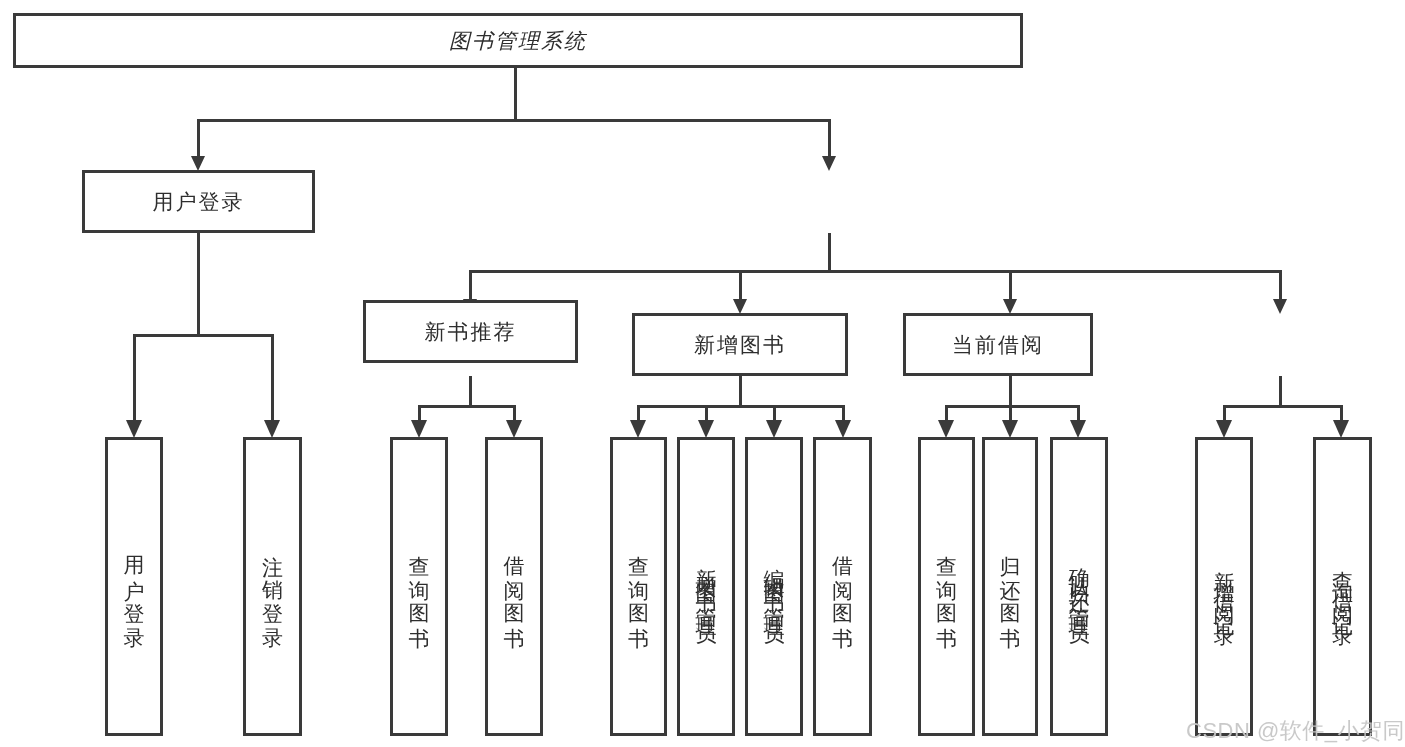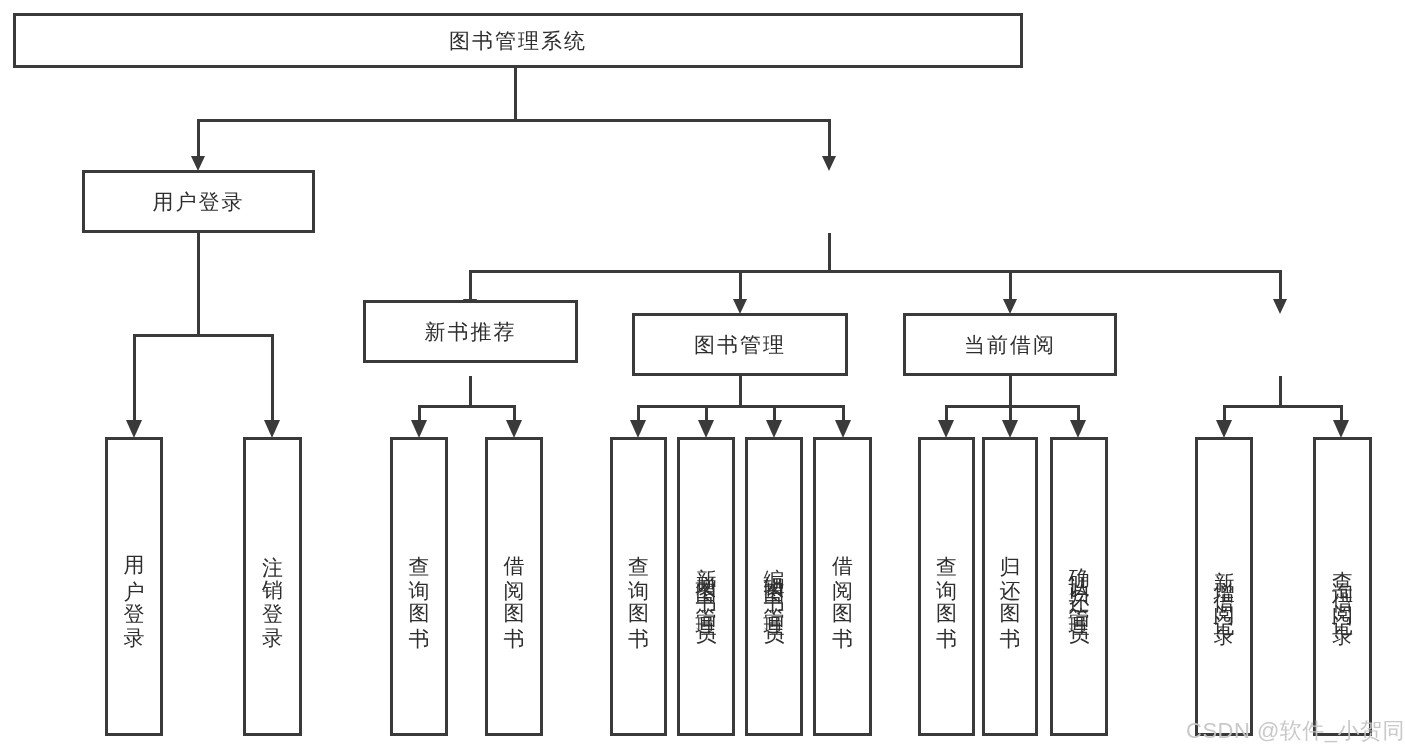--- a/index.html
+++ b/index.html
@@ -36,21 +36,21 @@
   .watermark {
     position:absolute; left:1186px; top:716px; z-index:5;
     font-size:22px; color:rgba(198,198,198,0.95); letter-spacing:0.5px; white-space:nowrap;
   }
 </style>
 </head>
 <body>
 
 <div class="canvas">
 
-  <div class="node" style="left:13px; top:13px; width:1010px; height:55px;">
+  <div class="node" style="left:13px; top:13px; width:1010px; height:55px;font-style:italic;">
     <span>图书管理系统</span>
   </div>
 
   <div class="vline" style="left:514px; top:68px; height:52px;"></div>
   <div class="hline" style="left:197px; top:119px; width:634px;"></div>
   <div class="vline" style="left:197px; top:119px; height:38px;"></div>
   <div class="vline" style="left:828px; top:119px; height:38px;"></div>
   <div class="arrow sm" style="left:191px; top:156px;"></div>
   <div class="arrow sm" style="left:822px; top:156px;"></div>
 
@@ -73,23 +73,23 @@
   <div class="vline" style="left:1279px; top:270px; height:30px;"></div>
   <div class="arrow sm" style="left:463px;  top:299px;"></div>
   <div class="arrow sm" style="left:733px;  top:299px;"></div>
   <div class="arrow sm" style="left:1003px; top:299px;"></div>
   <div class="arrow sm" style="left:1273px; top:299px;"></div>
 
   <div class="node" style="left:363px; top:300px; width:215px; height:63px;">
     <span>新书推荐</span>
   </div>
   <div class="node" style="left:632px; top:313px; width:216px; height:63px;">
-    <span>图书管理</span>
+    <span>新增图书</span>
   </div>
-  <div class="node" style="left:903px; top:313px; width:214px; height:63px;">
+  <div class="node" style="left:903px; top:313px; width:190px; height:63px;">
     <span>当前借阅</span>
   </div>
 
   <div class="vline" style="left:469px; top:376px; height:31px;"></div>
   <div class="hline" style="left:418px; top:405px; width:98px;"></div>
   <div class="vline" style="left:418px; top:405px; height:16px;"></div>
   <div class="vline" style="left:513px; top:405px; height:16px;"></div>
   <div class="arrow" style="left:411px; top:420px;"></div>
   <div class="arrow" style="left:506px; top:420px;"></div>
 

